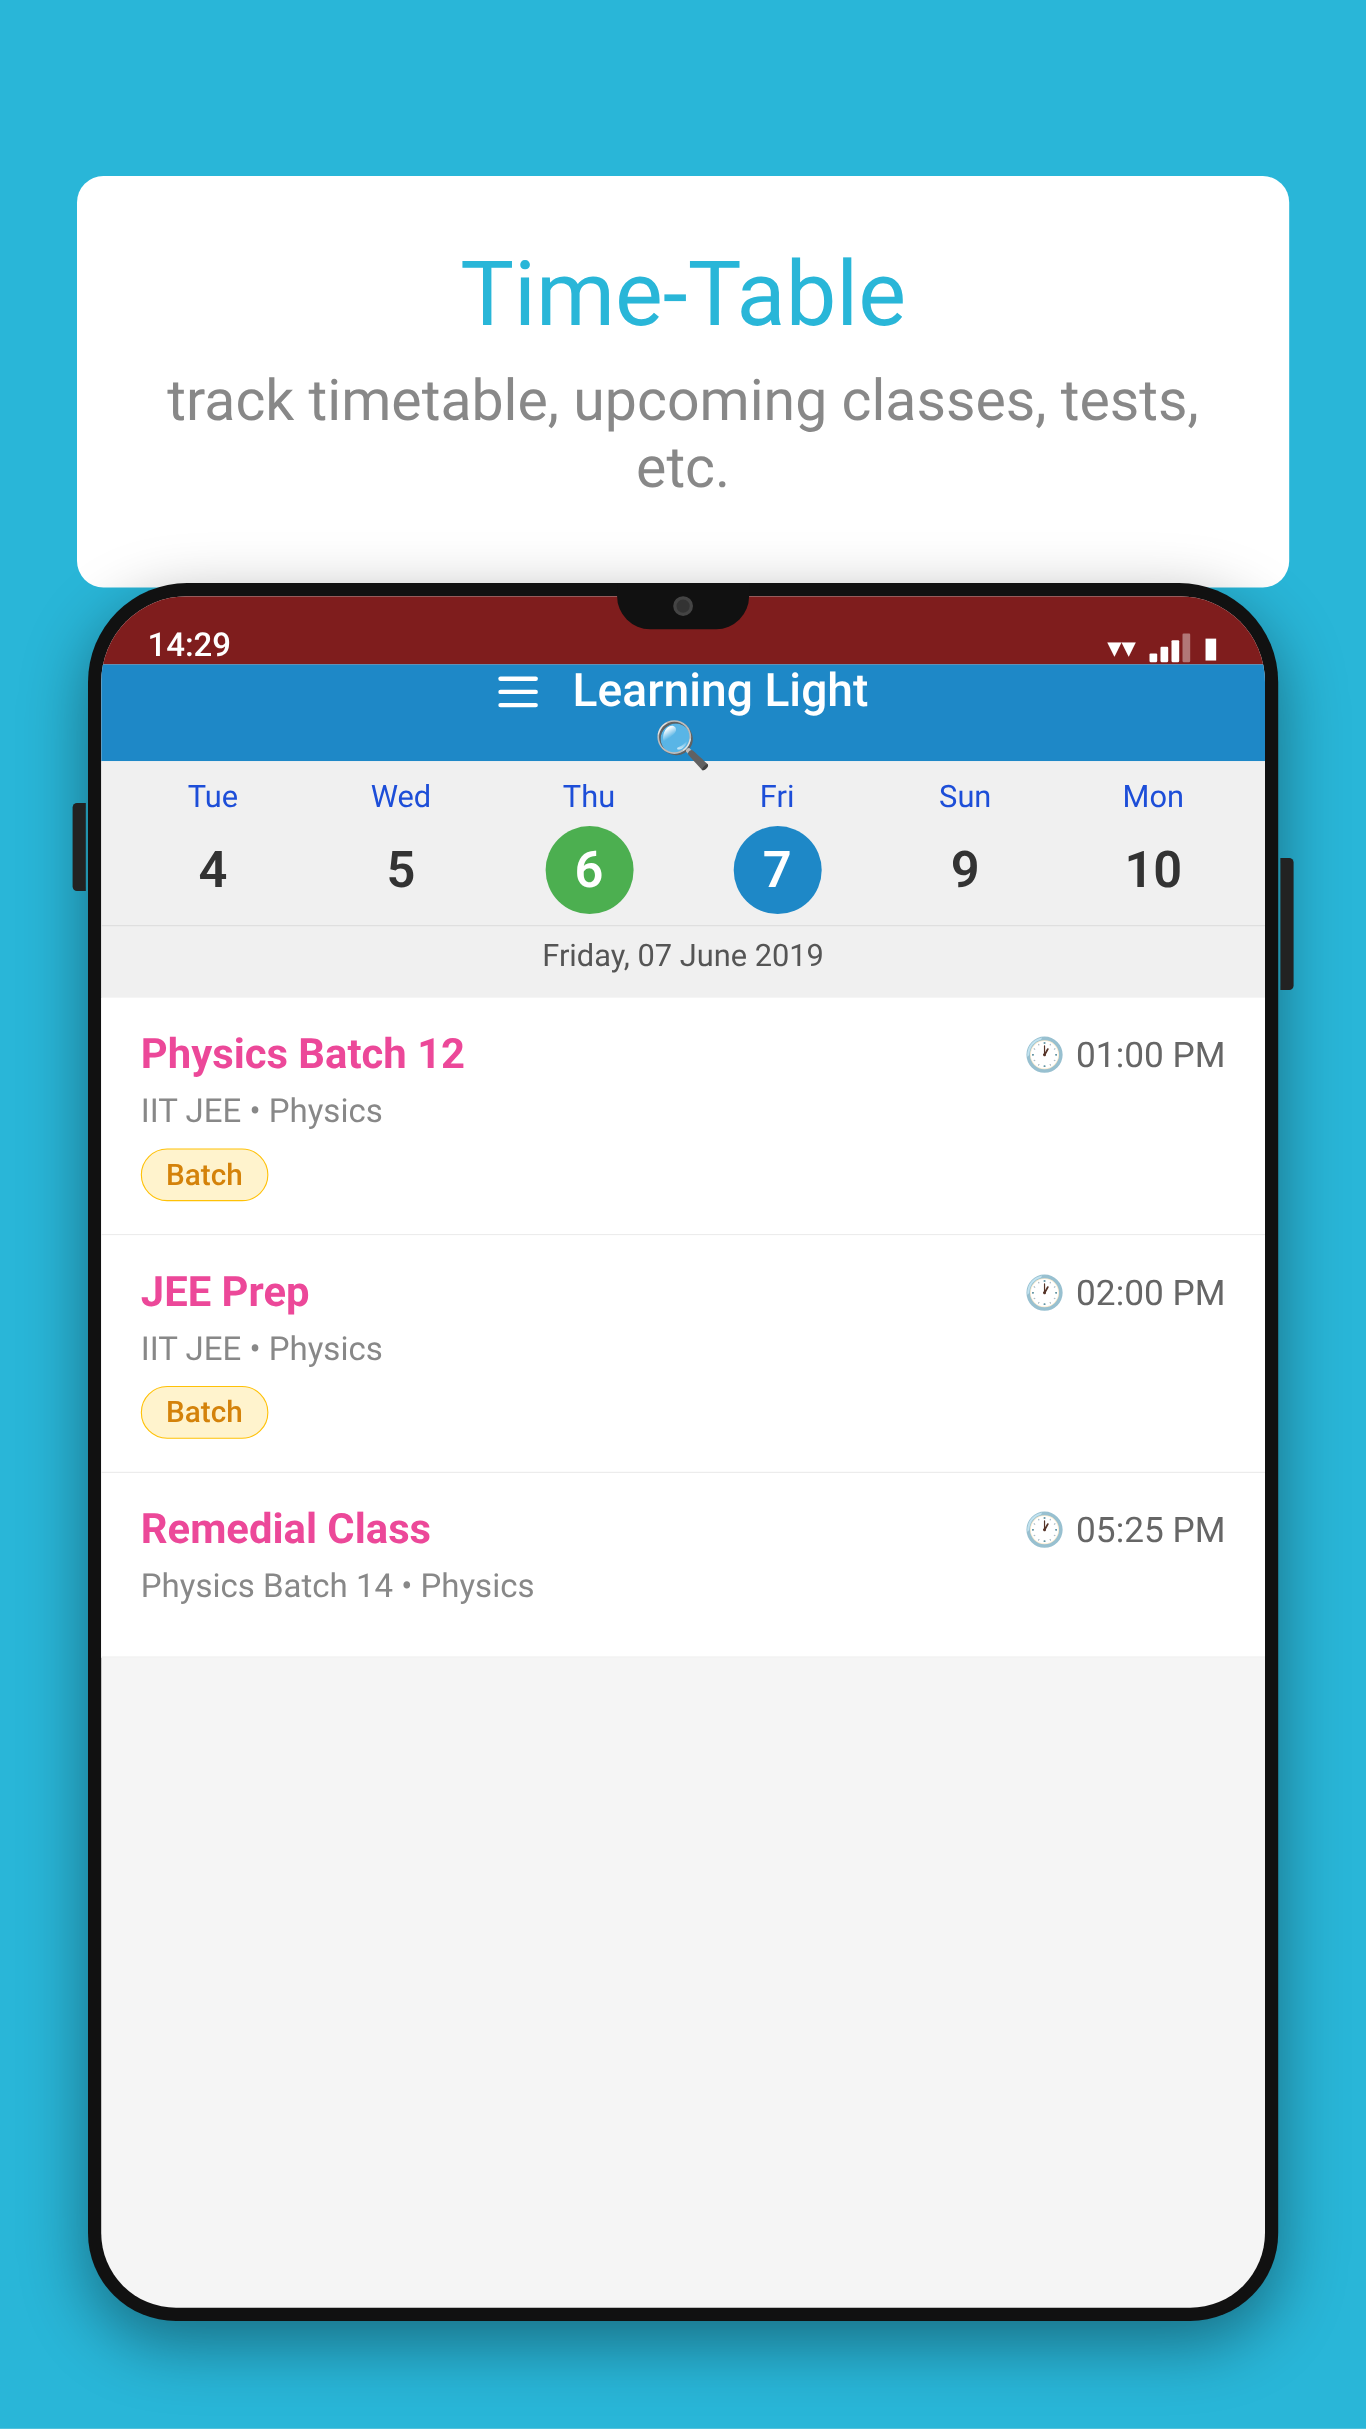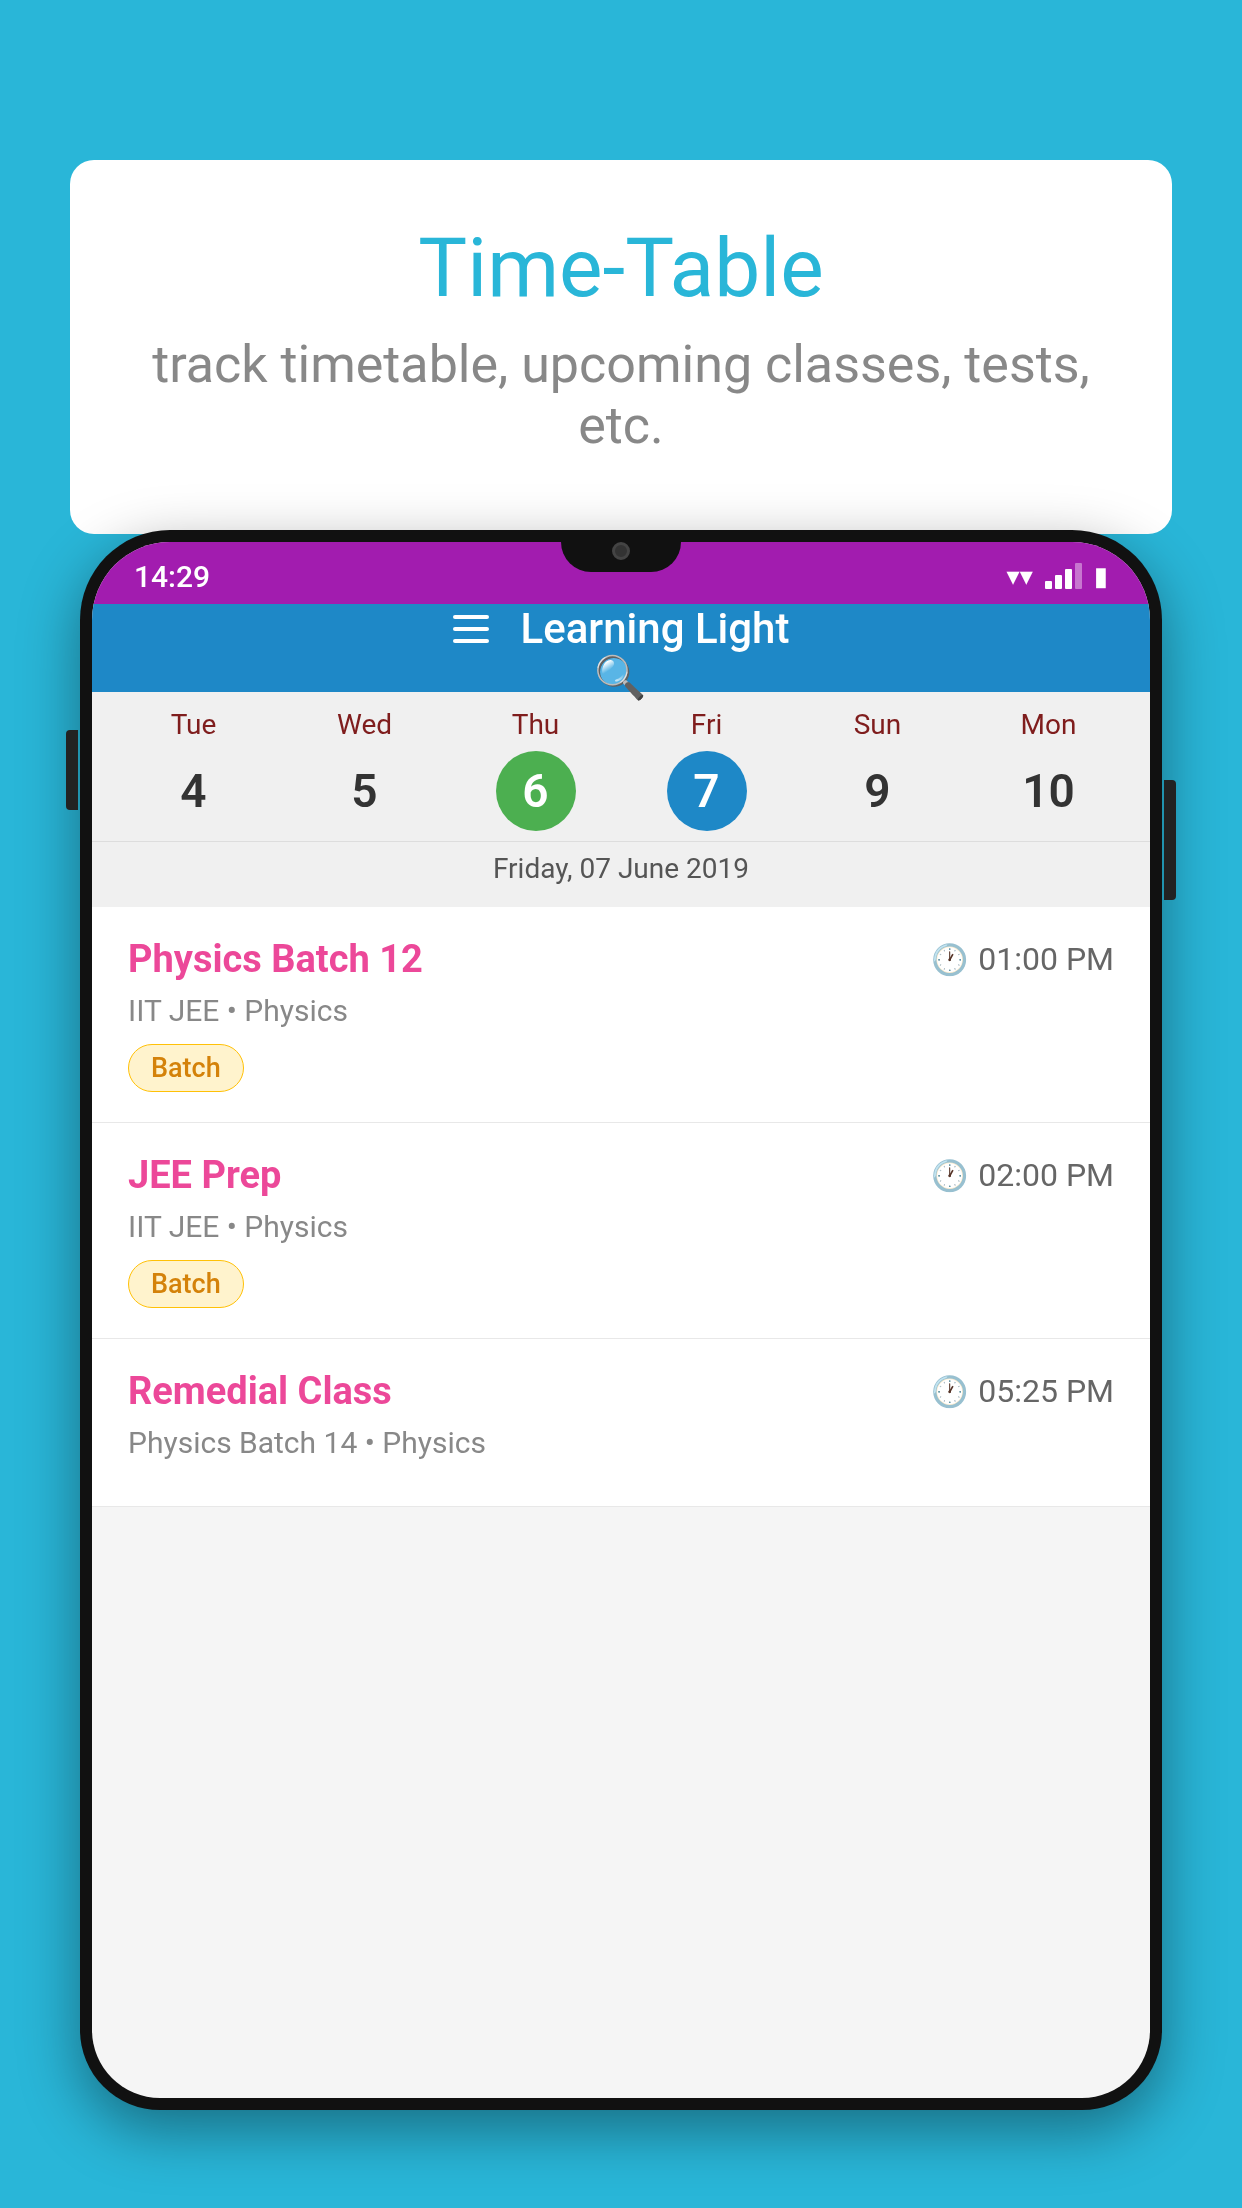--- a/index.html
+++ b/index.html
@@ -125,23 +125,23 @@
       width: 18px;
       height: 18px;
       background: #333;
       border-radius: 50%;
       border: 3px solid #444;
     }
 
     
     .status-bar {
       height: 62px;
-      background: #a21caf;
-      display: flex;
-      align-items: center;
+      background: #7f1d1d;
+      display: flex;
+      align-items: flex-end;
       justify-content: space-between;
       padding: 0 42px;
       padding-top: 6px;
     }
 
     .status-time {
       color: white;
       font-size: 30px;
       font-weight: 500;
     }
@@ -237,21 +237,21 @@
 
     .day-col {
       display: flex;
       flex-direction: column;
       align-items: center;
       width: 120px;
     }
 
     .day-name {
       font-size: 28px;
-      color: #7f1d1d;
+      color: #1d4ed8;
       margin-bottom: 10px;
     }
 
     .day-number {
       font-size: 46px;
       font-weight: 600;
       color: #333;
       width: 80px;
       height: 80px;
       display: flex;

